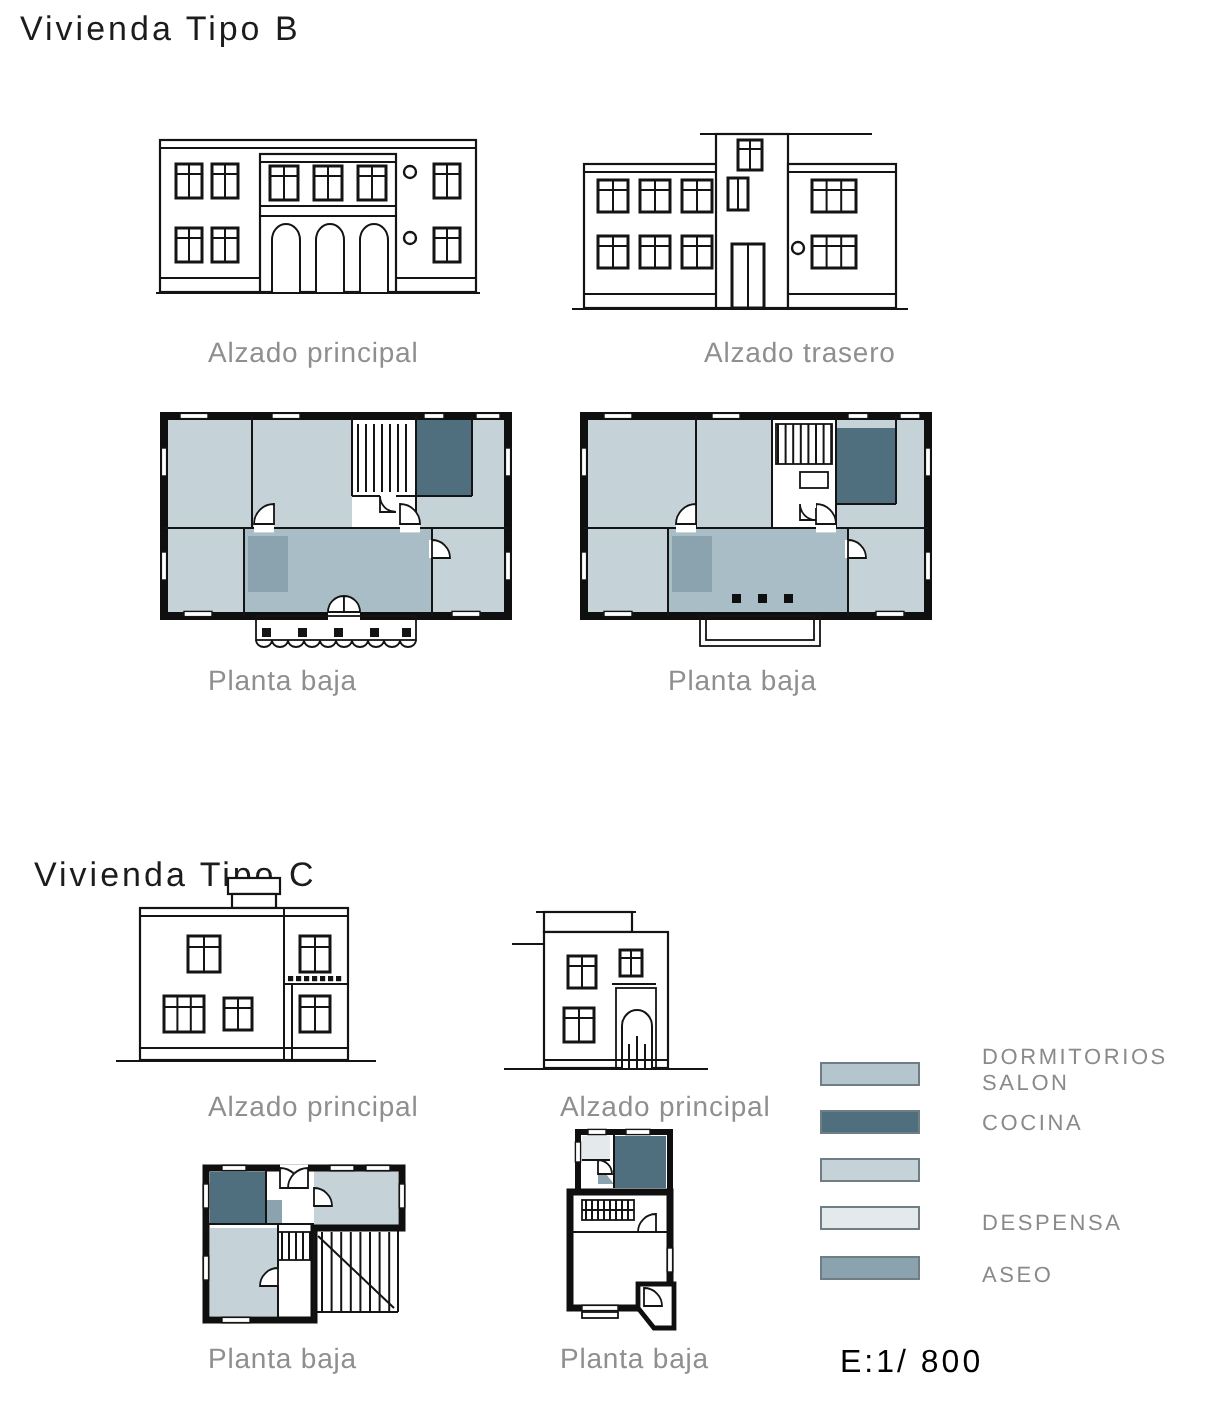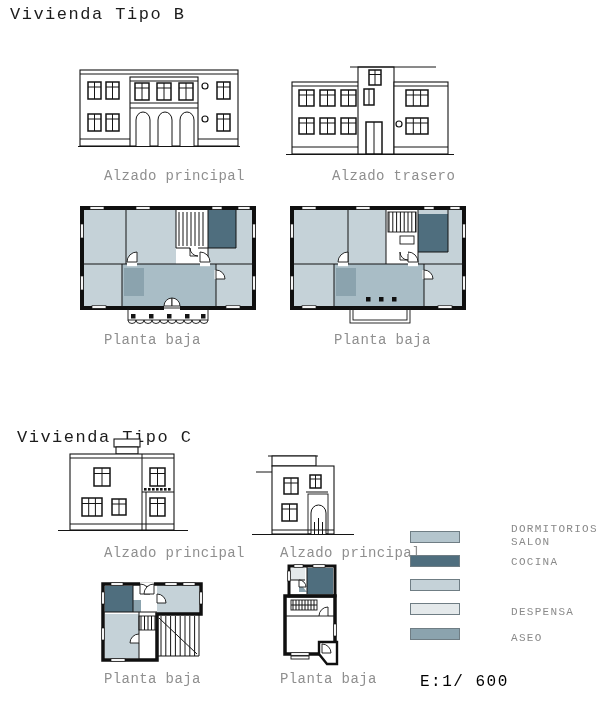--- a/index.html
+++ b/index.html
@@ -1,21 +1,21 @@
 <!DOCTYPE html>
 <html style="--c-room-light: #c5d2d8; --c-salon: #a9bdc6; --c-cocina: #4f6e7e; --c-aseo: #8ba3ae; --c-despensa: #e4e9eb; --c-terrace: #c0cfd6;"><head>
 <meta charset="utf-8">
 <style>
   html,body{margin:0;padding:0;background:#fff;}
   .page{position:relative;width:611px;height:710px;background:#fff;overflow:hidden;
-        font-family:Liberation Mono, monospace;}
+        font-family:Liberation Sans, sans-serif;}
   .title{position:absolute;font-size:17px;letter-spacing:1.5px;color:#1c1c1c;white-space:nowrap;}
   .caption{position:absolute;font-size:14px;letter-spacing:.4px;color:#8f8f8f;white-space:nowrap;}
   .legend-label{position:absolute;font-size:11px;letter-spacing:1.3px;color:#8a8a8a;
-                white-space:pre-line;line-height:12.5px;margin-left:20px;}
+                white-space:pre-line;line-height:12.5px;}
   .scale-text{position:absolute;font-size:16px;letter-spacing:1.5px;color:#000;white-space:nowrap;}
   .swatch{position:absolute;width:50px;height:12px;border:1px solid #6f7d84;box-sizing:border-box;}
   .fig{position:absolute;}
   .fig line{stroke:#141414;stroke-width:1;}
   .bld{fill:#fff;stroke:#141414;stroke-width:1.1;}
   .arch{fill:#fff;stroke:#141414;stroke-width:1;}
   .orn{fill:#fff;stroke:#141414;stroke-width:1.2;}
   .gnd{stroke:#141414;stroke-width:1.4;}
   .w rect{fill:#fff;stroke:#141414;stroke-width:1.5;}
   .w line{stroke:#141414;stroke-width:1;}
@@ -434,36 +434,36 @@
     <path class="arc" d="M47,80 a9,9 0 0 1 9,9 h-9 z"></path>
     <rect class="pwin" x="19" y="0.7" width="9" height="2.6"></rect>
     <rect class="pwin" x="38" y="0.7" width="12" height="2.6"></rect>
     <rect class="pwin" x="12.7" y="7" width="2.6" height="10"></rect>
     <rect class="pwin" x="16" y="88.7" width="18" height="2.6"></rect>
     <rect class="thin" x="16" y="92" width="18" height="3"></rect>
     <rect class="pwin" x="58.7" y="60" width="2.6" height="12"></rect>
   </svg>
 
   <div class="caption" style="left:104px;top:168px">Alzado principal</div>
-  <div class="caption" style="left:332px;top:168px">Alzado trasero</div>
+  <div class="caption" style="left:352px;top:168px">Alzado trasero</div>
   <div class="caption" style="left:104px;top:332px">Planta baja</div>
   <div class="caption" style="left:334px;top:332px">Planta baja</div>
   <div class="caption" style="left:104px;top:545px">Alzado principal</div>
   <div class="caption" style="left:280px;top:545px">Alzado principal</div>
   <div class="caption" style="left:104px;top:671px">Planta baja</div>
   <div class="caption" style="left:280px;top:671px">Planta baja</div>
 
   <div>
     <div class="swatch" style="left: 410px; top: 531px; background-color: rgb(180, 197, 205);"></div>
     <div class="legend-label" style="left:491px;top:523px">DORMITORIOS
 SALON</div>
     <div class="swatch" style="left: 410px; top: 555px; background-color: rgb(79, 110, 126);"></div>
     <div class="legend-label" style="left:491px;top:556px">COCINA</div>
     <div class="swatch" style="left: 410px; top: 579px; background-color: rgb(197, 210, 216);"></div>
     <div class="swatch" style="left: 410px; top: 603px; background-color: rgb(228, 233, 235);"></div>
     <div class="legend-label" style="left:491px;top:606px">DESPENSA</div>
     <div class="swatch" style="left: 410px; top: 628px; background-color: rgb(139, 163, 174);"></div>
     <div class="legend-label" style="left:491px;top:632px">ASEO</div>
   </div>
 
-  <div class="scale-text" style="left:420px;top:673px">E:1/ 600</div>
+  <div class="scale-text" style="left:420px;top:673px">E:1/ 800</div>
 
 </div>
 
 </body></html>

